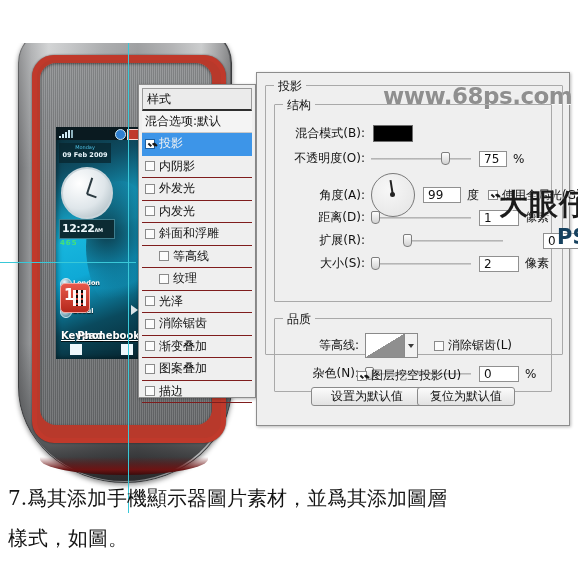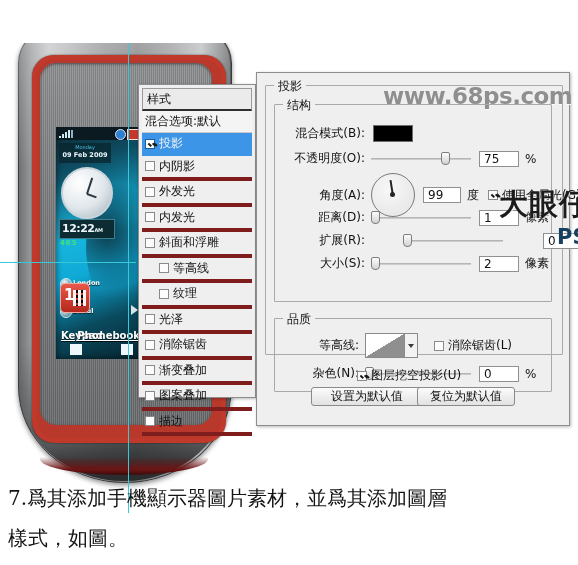--- a/index.html
+++ b/index.html
@@ -120,21 +120,21 @@
   }
   .sp-blend{
     margin:0 3px;height:21px;line-height:21px;
     background:#f4f4f4;border-bottom:1px solid #c9c9c9;
     font-size:12px;color:#111;padding-left:3px;
   }
   .sp-list{margin:0 3px;}
   .sp-row{
     height:21.5px;line-height:21.5px;
     font-size:12px;color:#111;
-    border-bottom:4px solid #7f1d1d;
+    border-bottom:1px solid #7f1d1d;
     display:flex;align-items:center;
     padding-left:3px;
     white-space:nowrap;
   }
   .sp-row.indent{padding-left:17px;}
   .sp-row.selected{background:#3d95e8;color:#f2f2f2;border-bottom:1px solid #3d95e8;}
   .cb{
     width:10px;height:10px;min-width:10px;
     border:1px solid #8a8a8a;background:#fcfcfc;margin-right:4px;
     position:relative;box-sizing:border-box;
@@ -358,21 +358,21 @@
         <span class="lbl" style="width:84px">混合模式(B):</span>
         <span class="swatch-black" style="margin-left:8px;"></span>
       </div>
 
       <div class="row" style="left:6px;top:45px;">
         <span class="lbl" style="width:84px">不透明度(O):</span>
         <span class="slider" style="width:100px;margin-left:6px;">
           <span class="track"></span>
           <span class="knob" style="left:70px"></span>
         </span>
-        <span class="numbox" style="width:40px;margin-left:8px;">75</span>
+        <span class="numbox" style="width:28px;margin-left:8px;">75</span>
         <span style="margin-left:6px">%</span>
       </div>
 
       <div class="row" style="left:6px;top:68px;">
         <span class="lbl" style="width:84px">角度(A):</span>
         <span class="dial" style="margin-left:6px">
           <span class="needle"></span>
           <span class="hub"></span>
         </span>
         <span class="numbox" style="width:38px;margin-left:8px;">99</span>

